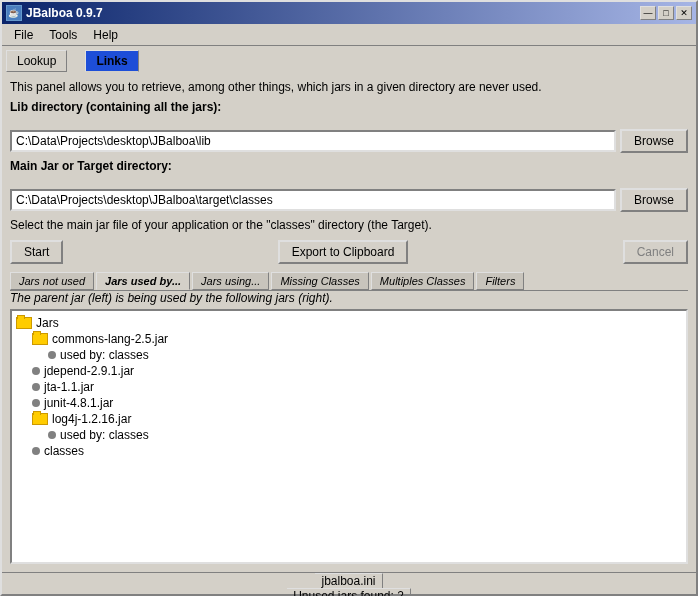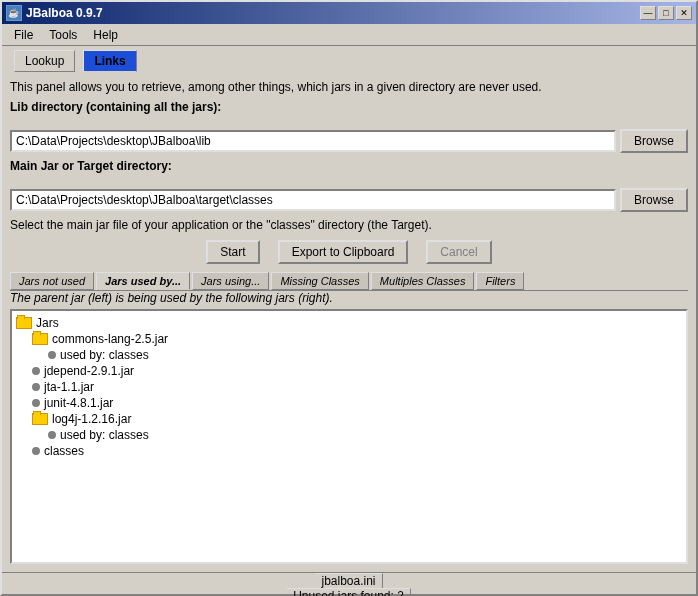--- a/index.html
+++ b/index.html
@@ -83,23 +83,23 @@
     }
 
     .menu-item {
       padding: 2px 8px;
       cursor: pointer;
       font-size: 12px;
     }
 
     .tab-bar {
       background: #d4d0c8;
-      padding: 4px 12px 0;
-      display: flex;
-      gap: 8px;
+      padding: 4px 4px 0;
+      display: flex;
+      gap: 18px;
     }
 
     .tab {
       padding: 3px 10px;
       border: 1px solid #808080;
       border-top: 1px solid #dfdfdf;
       border-left: 1px solid #dfdfdf;
       background: #d4d0c8;
       cursor: pointer;
       font-size: 12px;
@@ -175,21 +175,21 @@
       color: #808080;
       cursor: default;
     }
 
     .btn-browse {
       min-width: 65px;
     }
 
     .action-row {
       display: flex;
-      justify-content: center;
+      justify-content: space-between;
       gap: 18px;
       margin: 2px 0;
     }
 
     .inner-tab-bar {
       display: flex;
       gap: 0;
       border-bottom: 1px solid #808080;
     }
 

